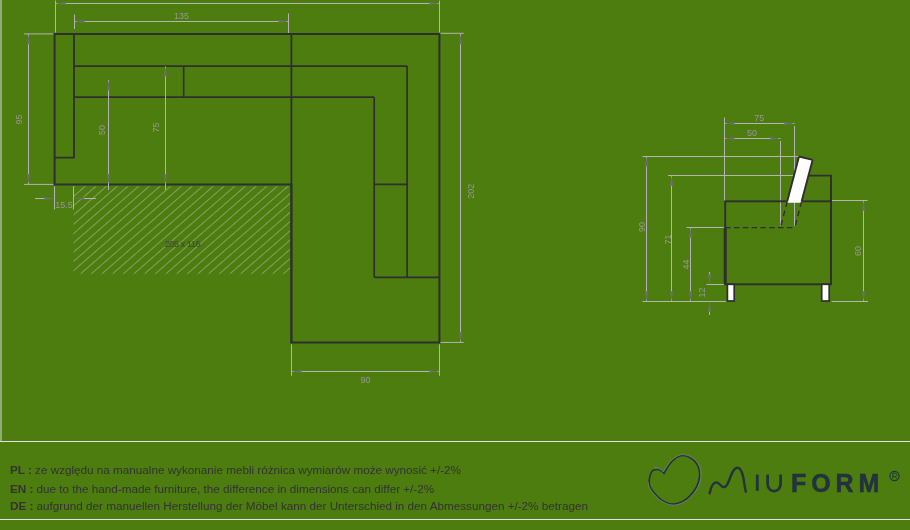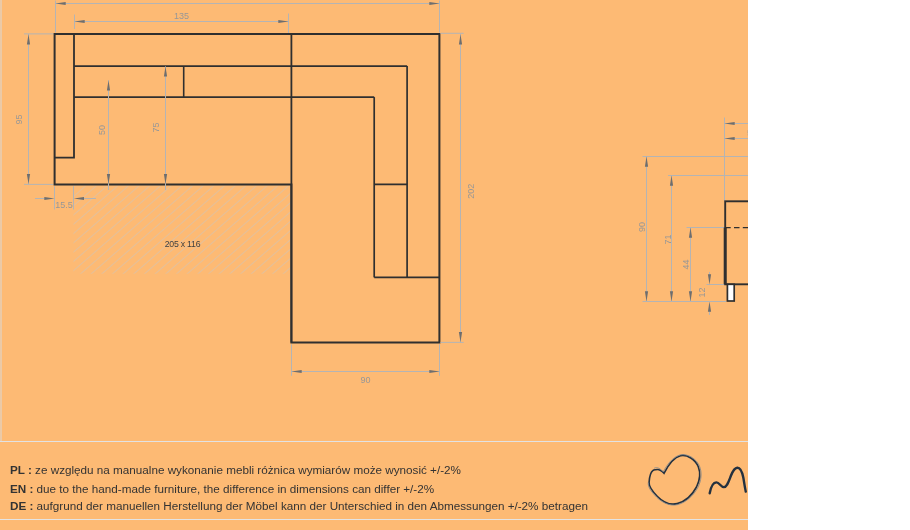--- a/index.html
+++ b/index.html
@@ -1,16 +1,16 @@
 <!DOCTYPE html>
 <html><head>
 <meta charset="utf-8">
 <style>
   html,body{margin:0;padding:0;background:#ffffff;}
-  .page{position:relative;width:748px;height:530px;background:#fdba74;overflow:hidden;
+  .page{position:relative;width:910px;height:530px;background:#4d7c0f;overflow:hidden;
         font-family:"Liberation Sans", sans-serif;}
   svg{position:absolute;left:0;top:0;}
   .dimtxt{fill:#979797;font-size:9px;font-family:"Liberation Sans", sans-serif;}
 </style>
 </head>
 <body>
 <div class="page">
 <svg width="910" height="530" viewBox="0 0 910 530">
   <defs>
 

